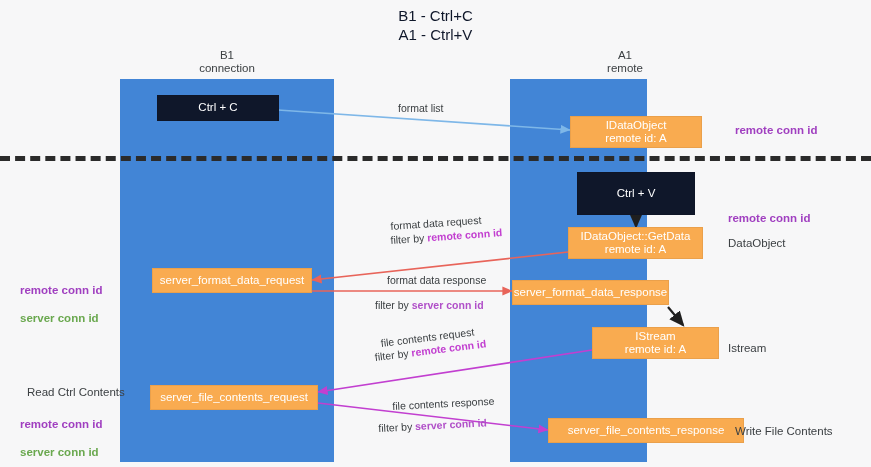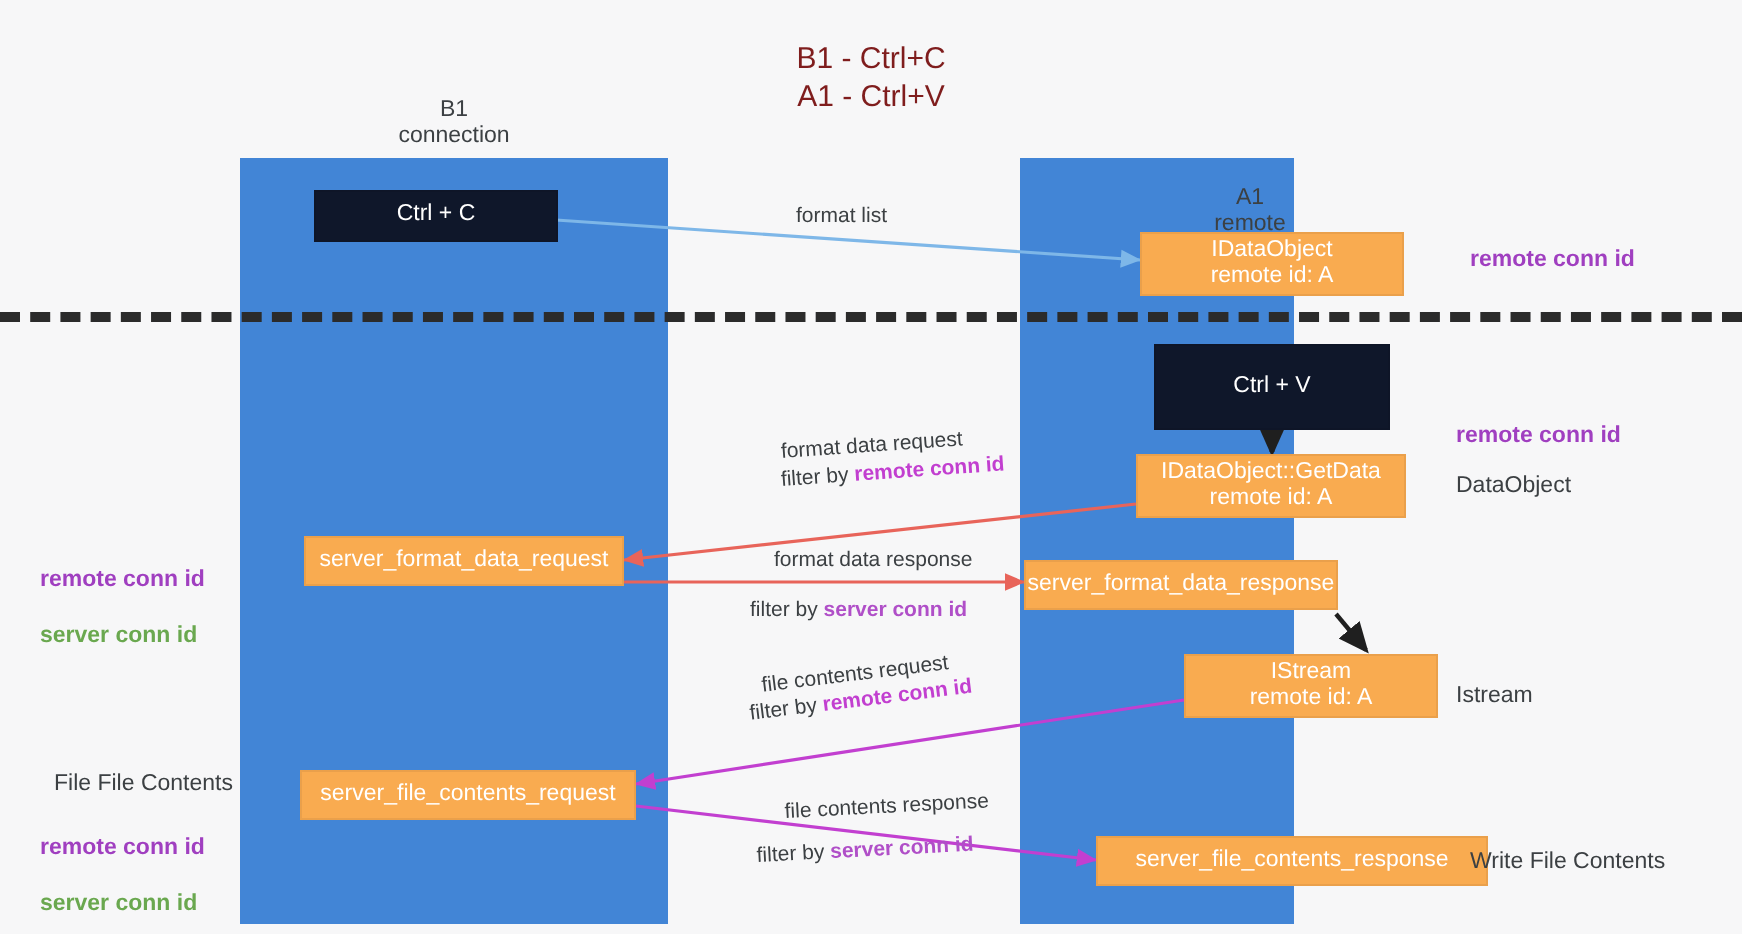--- a/index.html
+++ b/index.html
@@ -10,21 +10,21 @@
     width: 871px; height: 467px;
     position: relative; overflow: hidden;
     font-family: "Liberation Sans", sans-serif;
     color: #3c4043;
   }
   #stage { position: absolute; inset: 0; }
 
   .title {
     position: absolute; left: 0; top: 6px; width: 871px;
     text-align: center; font-size: 15px; line-height: 19px;
-    color: #7f1d1d; white-space: pre-line; margin-top: 14px;
+    color: #0f172a; white-space: pre-line;
   }
 
   .lane {
     position: absolute; background: #4285d6;
   }
   .lane-head {
     position: absolute; text-align: center; font-size: 11.5px;
     line-height: 13px; color: #3c4043; white-space: pre-line;
   }
 
@@ -71,21 +71,21 @@
 
   <div class="title">B1 - Ctrl+C
 A1 - Ctrl+V</div>
 
   <div class="lane" style="left:120px; top:79px; width:214px; height:383px;"></div>
   <div class="lane" style="left:510px; top:79px; width:137px; height:383px;"></div>
   <div class="lane" style="left:647px; top:79px; width:0px; height:383px;"></div>
 
   <div class="lane-head" style="left:147px; top:49px; width:160px;">B1
 connection</div>
-  <div class="lane-head" style="left:545px; top:49px; width:160px;margin-top:44px;">A1
+  <div class="lane-head" style="left:545px; top:49px; width:160px;">A1
 remote</div>
 
   <svg class="links" viewBox="0 0 871 467">
     <defs>
       <marker id="ah-blue" markerWidth="7" markerHeight="7" refX="6" refY="3.2" orient="auto">
         <path d="M0,0.4 L6.4,3.2 L0,6 z" fill="#7eb7e8"></path>
       </marker>
       <marker id="ah-red" markerWidth="7" markerHeight="7" refX="6" refY="3.2" orient="auto">
         <path d="M0,0.4 L6.4,3.2 L0,6 z" fill="#e8645a"></path>
       </marker>
@@ -167,20 +167,20 @@
   <div class="side-label purple" style="left:728px; top:211px;">remote conn id</div>
   <div class="side-label" style="left:728px; top:236px;">DataObject</div>
   <div class="side-label" style="left:728px; top:341px;">Istream</div>
   <div class="side-label" style="left:735px; top:424px;">Write File Contents</div>
 
   <div class="side-label stack" style="left:20px; top:269px;">
     <span class="p">remote conn id</span><br>
     <span class="g">server conn id</span>
   </div>
 
-  <div class="side-label" style="left:27px; top:385px;">File File Contents</div>
+  <div class="side-label" style="left:27px; top:385px;">Read Ctrl Contents</div>
 
   <div class="side-label stack" style="left:20px; top:403px;">
     <span class="p">remote conn id</span><br>
     <span class="g">server conn id</span>
   </div>
 
 </div>
 
 </body></html>

